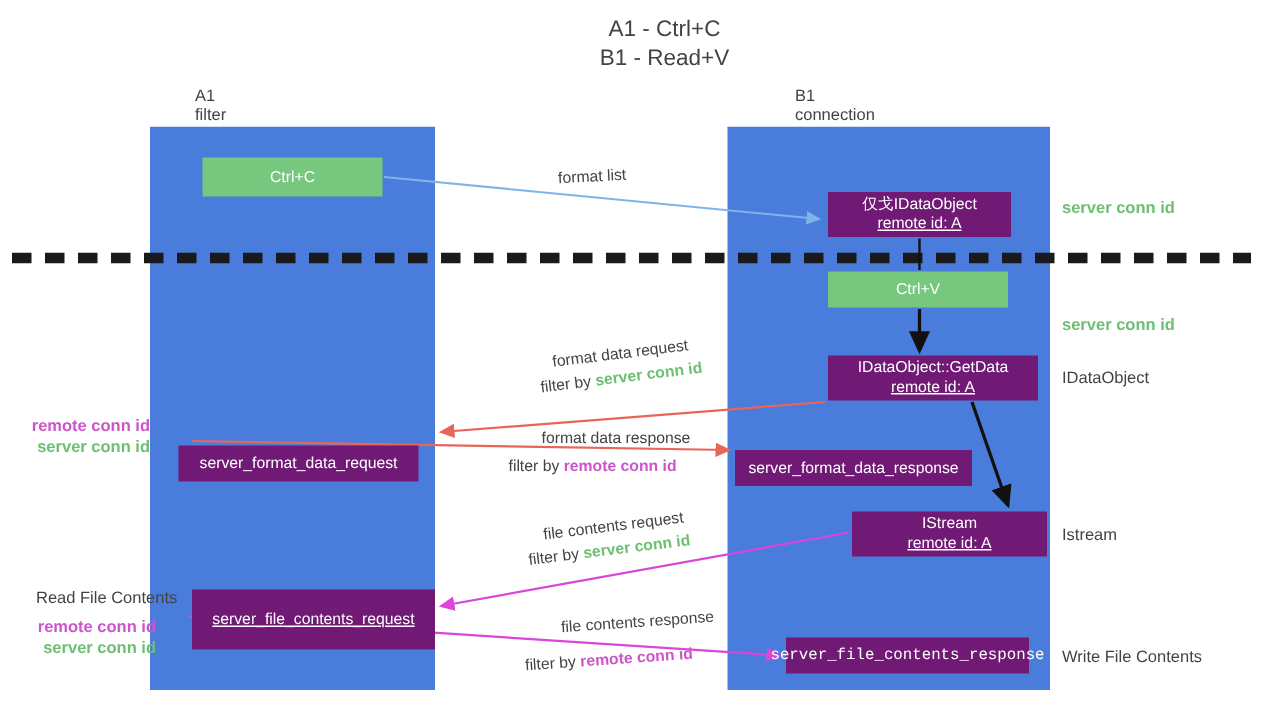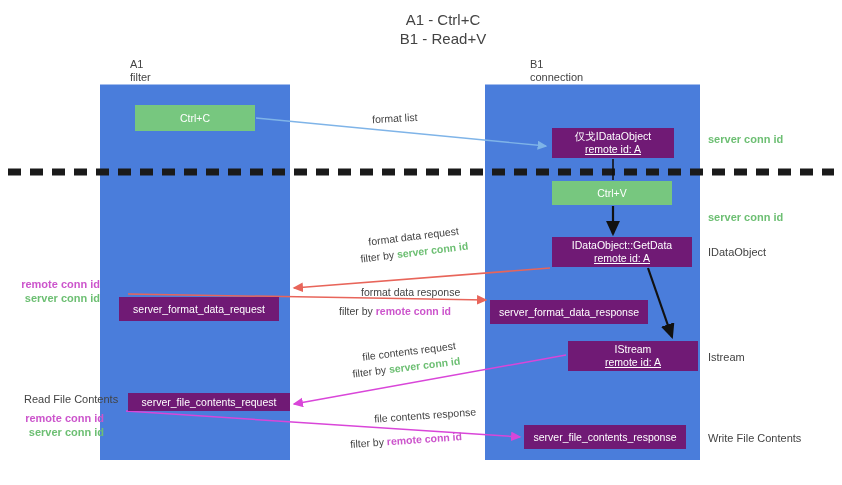--- a/index.html
+++ b/index.html
@@ -62,22 +62,22 @@
   .node .l1 { display: block; }
   .node .l2 { display: block; text-decoration: underline; }
 
   #n-ctrlc     { left: 135px; top: 105px; width: 120px; height: 26px; }
   #n-idataobj  { left: 552px; top: 128px; width: 122px; height: 30px; }
   #n-ctrlv     { left: 552px; top: 181px; width: 120px; height: 24px; }
   #n-getdata   { left: 552px; top: 237px; width: 140px; height: 30px; }
   #n-sfdreq    { left: 119px; top: 277px; width: 160px; height: 24px; margin-top: 20px; }
   #n-sfdresp   { left: 490px; top: 300px; width: 158px; height: 24px; }
   #n-istream   { left: 568px; top: 341px; width: 130px; height: 30px; }
-  #n-sfcreq    { left: 128px; top: 393px; width: 162px; height: 18px; }
-  #n-sfcresp   { left: 524px; top: 425px; width: 162px; height: 24px; }
+  #n-sfcreq    { left: 128px; top: 393px; width: 162px; height: 40px; text-decoration: underline; }
+  #n-sfcresp   { left: 524px; top: 425px; width: 162px; height: 24px; font-family: Liberation Mono, monospace; }
 
   
   .side {
     font-size: 11px;
     line-height: 14px;
   }
   .green-txt  { color: #6dbf73; font-weight: bold; }
   .magenta-txt{ color: #cc55cc; font-weight: bold; }
   .plain-txt  { color: #434343; }
 

